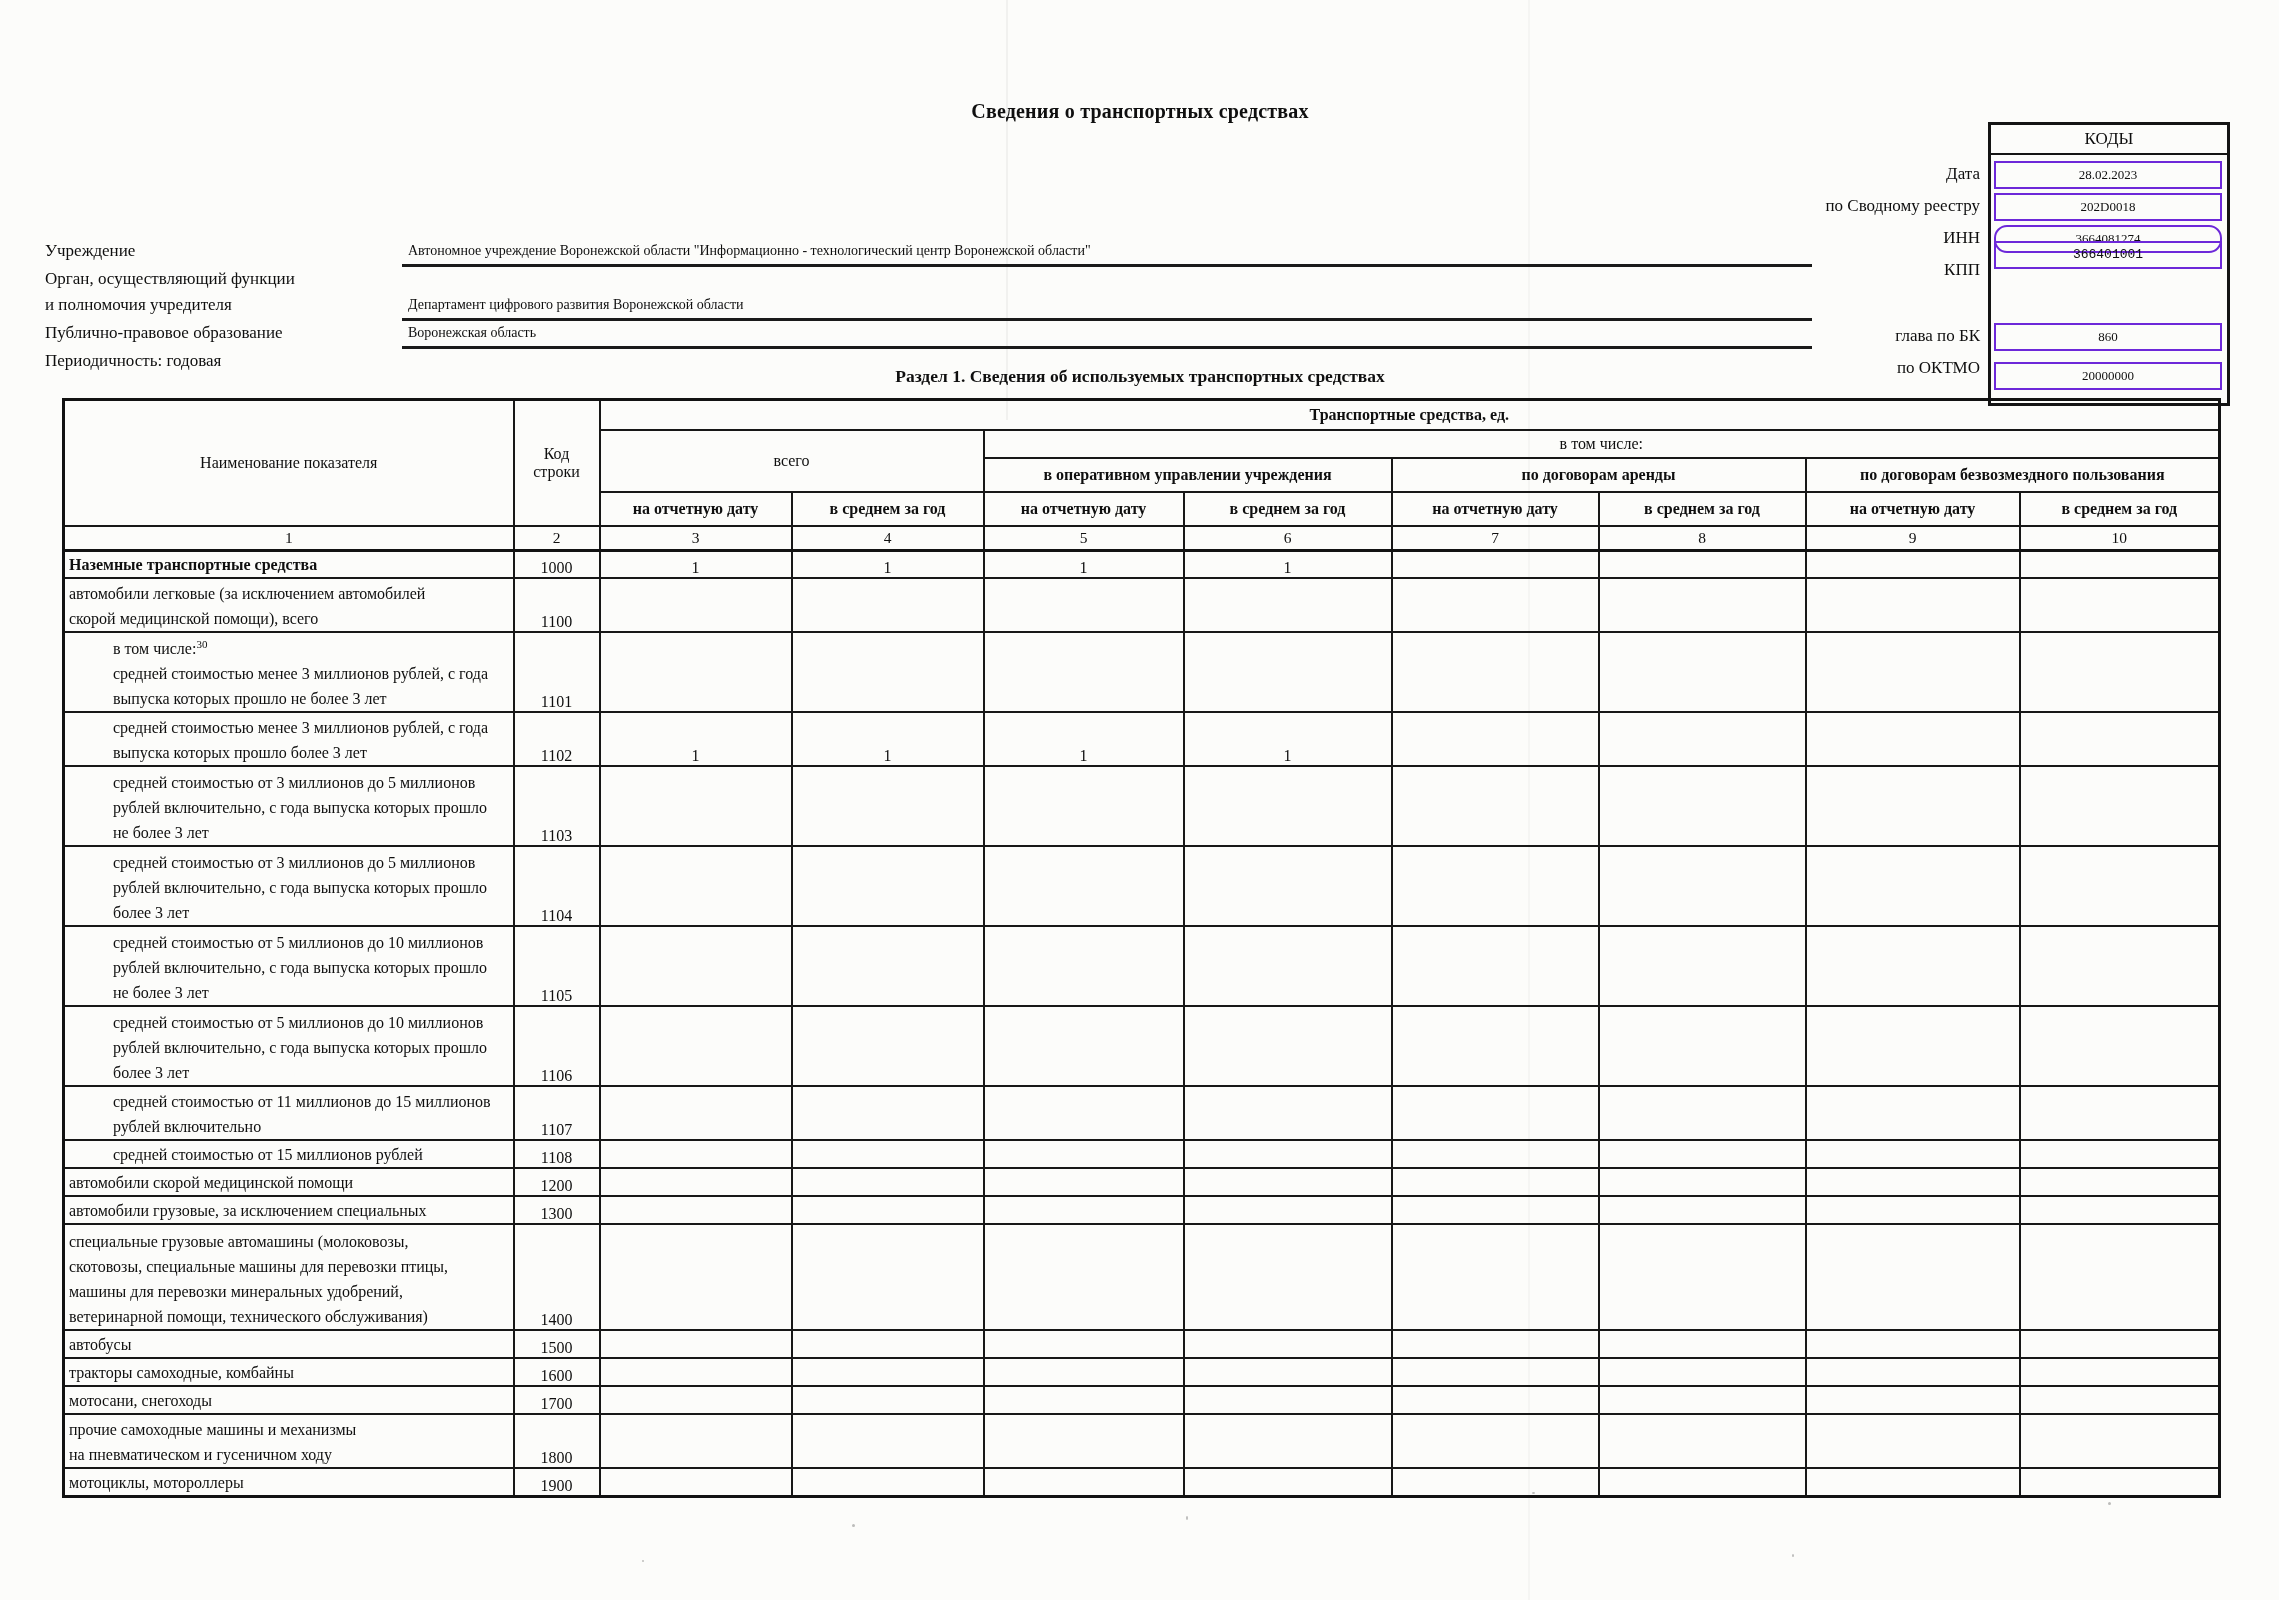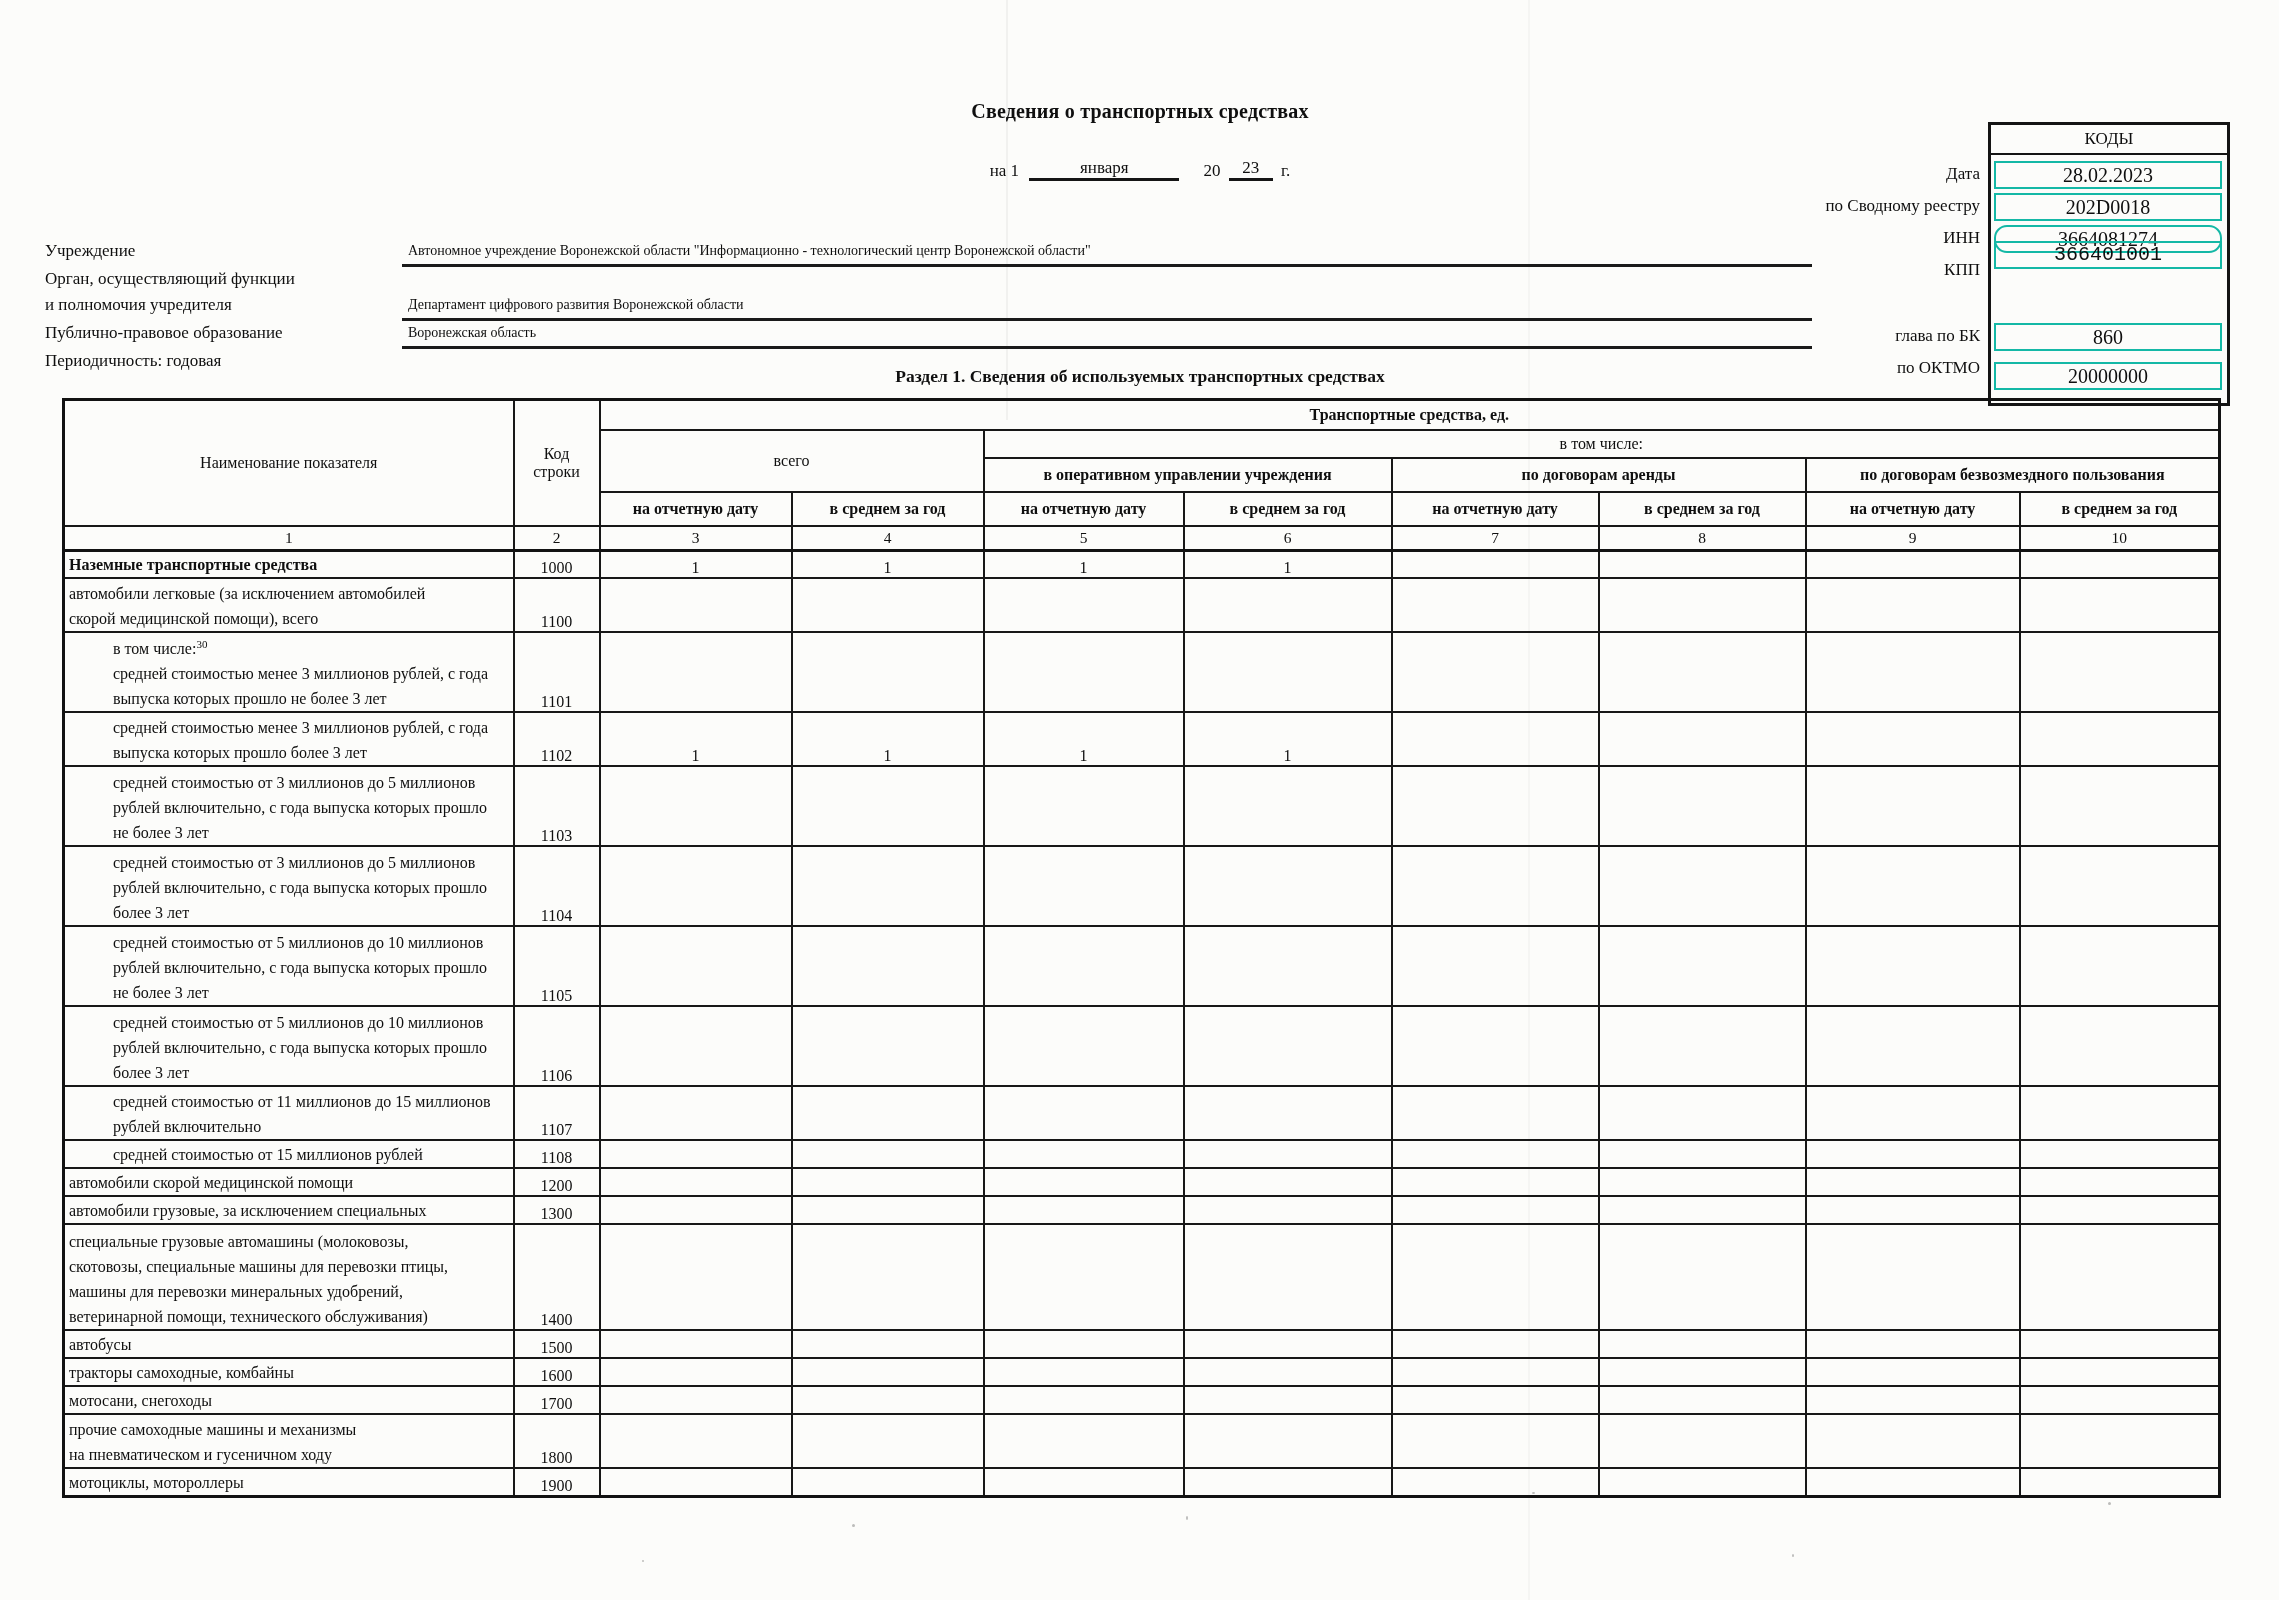--- a/index.html
+++ b/index.html
@@ -31,21 +31,21 @@
   .codes-box{
     position:absolute;left:1988px;top:122px;width:236px;height:278px;
     border:3px solid #141414;background:transparent;
   }
   .codes-head{
     position:absolute;left:0;top:0;width:100%;height:28px;line-height:28px;
     text-align:center;font-size:17px;border-bottom:2px solid #141414;
   }
   .codes-cell{
     position:absolute;left:3px;width:224px;height:24px;line-height:24px;
-    border:2px solid #14b8a6;text-align:center;font-size:20px;
+    border:2px solid #6d28d9;text-align:center;font-size:13px;
   }
   
   .info-label{position:absolute;left:45px;font-size:17px;line-height:22px;}
   .info-value{position:absolute;left:408px;font-size:14px;line-height:22px;white-space:nowrap;}
   .uline{position:absolute;height:3px;background:#1a1a1a;}
   .section-title{
     position:absolute;top:366px;left:62px;width:2156px;text-align:center;
     font-size:17.5px;font-weight:bold;
   }
   
@@ -74,27 +74,20 @@
   
   .fold{position:absolute;top:0;width:2px;background:rgba(40,40,40,.05);}
   .speck{position:absolute;border-radius:50%;background:rgba(70,70,70,.35);}
 </style>
 </head>
 <body>
 
 <div class="page">
 
   <div class="form-title">Сведения о транспортных средствах</div>
-  <div class="date-line">
-    <span class="seg">на 1</span>
-    <span class="seg u-month">января</span>
-    <span class="seg yp">20</span>
-    <span class="seg u-year">23</span>
-    <span class="seg">г.</span>
-  </div>
 
   <div class="codes-label" style="top:163px;left:1660px;">Дата</div>
   <div class="codes-label" style="top:195px;left:1660px;">по Сводному реестру</div>
   <div class="codes-label" style="top:227px;left:1660px;">ИНН</div>
   <div class="codes-label" style="top:259px;left:1660px;">КПП</div>
   <div class="codes-label" style="top:325px;left:1660px;">глава по БК</div>
   <div class="codes-label" style="top:357px;left:1660px;">по ОКТМО</div>
 
   <div class="codes-box">
     <div class="codes-head">КОДЫ</div>

